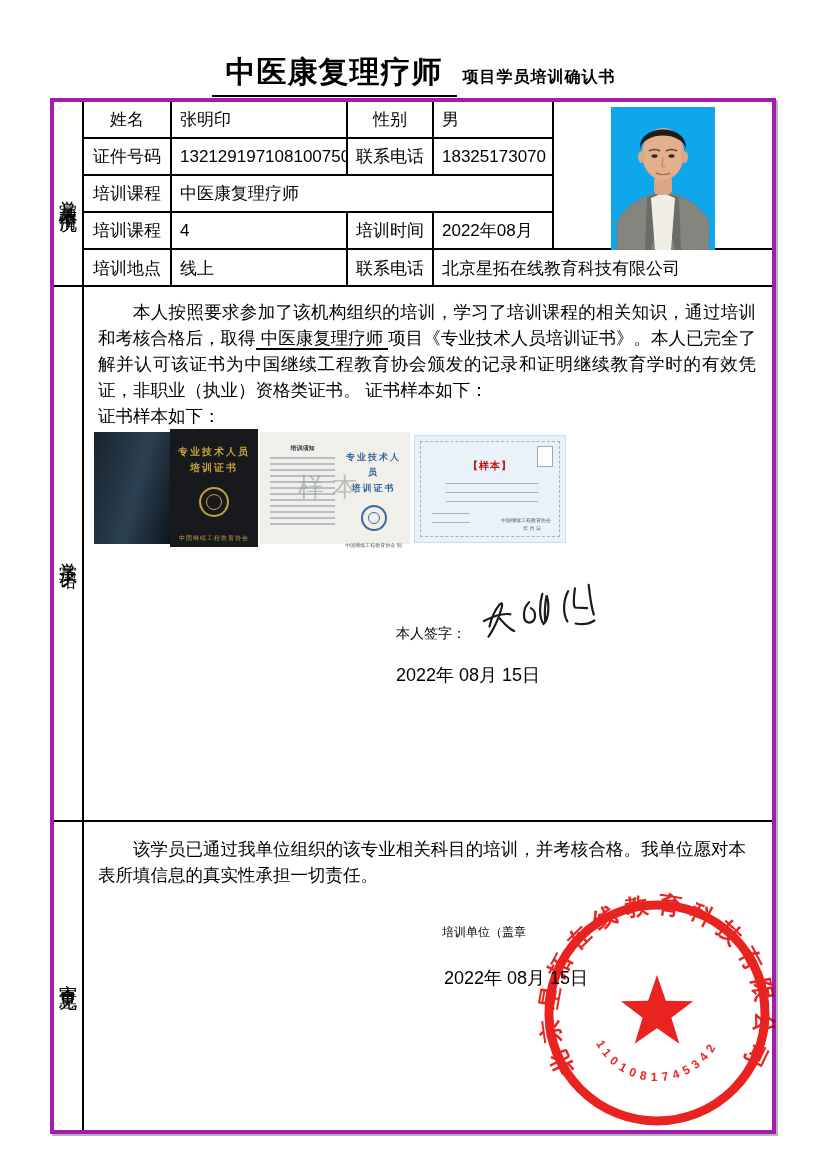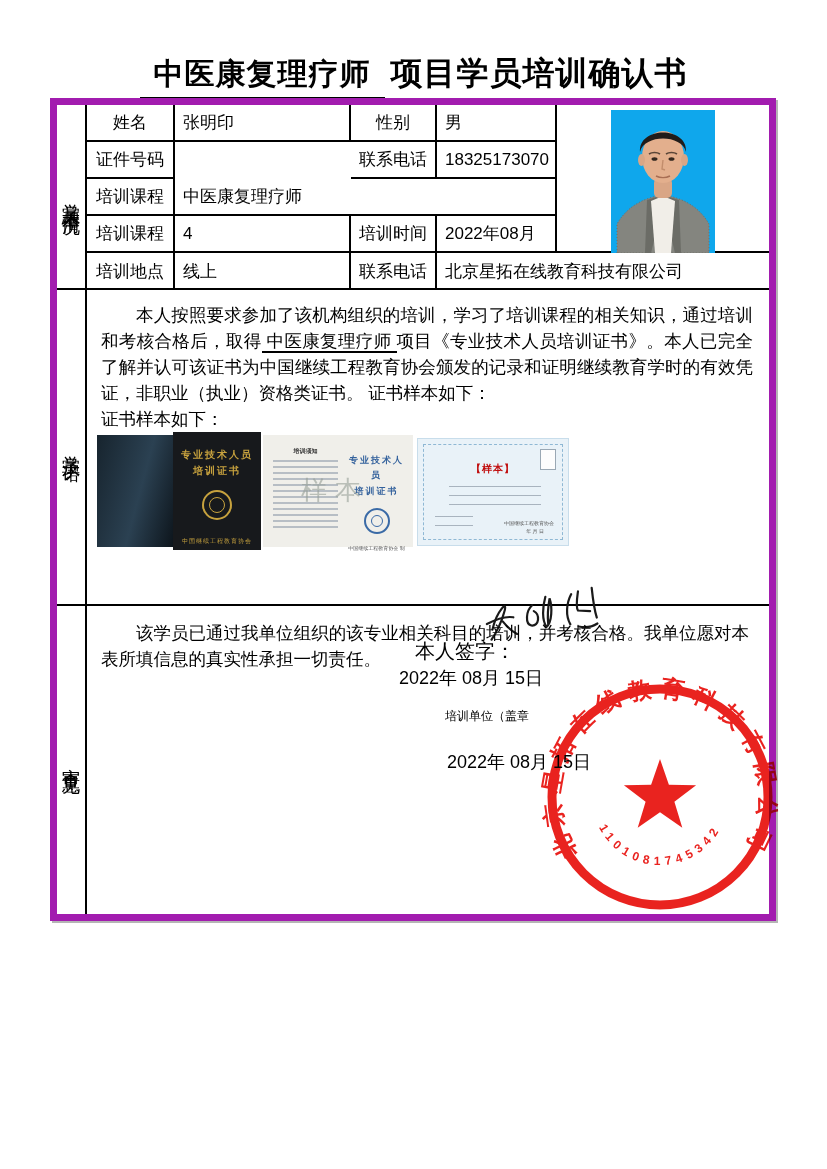--- a/index.html
+++ b/index.html
@@ -7,26 +7,26 @@
   body {
     width:827px; height:1169px; overflow:hidden; position:relative;
     font-family:"Liberation Sans","DejaVu Sans",sans-serif; color:#000;
   }
   
   .title-wrap { text-align:center; padding-top:52px; height:98px; }
   .title-program {
     font-size:30px; font-weight:bold; letter-spacing:1px;
     border-bottom:2px solid #000; padding:0 14px 2px 14px; display:inline-block;
   }
-  .title-suffix { font-size:32px; font-weight:bold; letter-spacing:1px; margin-left:6px; }
+  .title-suffix { font-size:16px; font-weight:bold; letter-spacing:1px; margin-left:6px; }
 
   
   .doc-table {
     position:absolute; left:50px; top:98px; width:726px;
-    border:7px solid #a21caf; background:#fff;
+    border:4px solid #a21caf; background:#fff;
     box-shadow:2px 2px 0 rgba(90,90,90,.45);
   }
   .vcol {
     width:30px; border-right:2px solid #000; display:flex;
     align-items:center; justify-content:center; flex:none;
   }
   .vtext {
     writing-mode:vertical-lr; text-orientation:upright;
     font-size:18px; letter-spacing:3px; line-height:1;
   }
@@ -48,21 +48,21 @@
   .sec1-vlabel {
     grid-row:1/6; grid-column:1; border-right:2px solid #000;
     display:flex; align-items:center; justify-content:center;
   }
   .photo-cell {
     grid-row:1/5; grid-column:6; border-bottom:2px solid #000;
     display:flex; justify-content:center; align-items:flex-start; padding-top:5px;
   }
 
   
-  .sec2 { display:flex; height:316px; border-bottom:2px solid #000; }
+  .sec2 { display:flex; height:535px; border-bottom:2px solid #000; }
   .sec2-content { flex:1; position:relative; padding:12px 16px 0 14px; }
   .para { font-size:17.5px; line-height:26px; text-indent:2em; text-align:justify; }
   .course-underline { border-bottom:2px solid #000; padding:0 5px; }
   .sample-caption { font-size:17.5px; line-height:26px; }
   .clipped-line { height:8px; overflow:hidden; font-size:17.5px; line-height:24px; color:#444; opacity:.75; }
 
   
   .certs { position:absolute; left:10px; top:142px; display:flex; align-items:flex-start; }
   .cert-cover { display:flex; }
   .cover-spine { width:76px; height:112px; margin-top:3px;
@@ -96,21 +96,21 @@
   .sample-photo { position:absolute; right:6px; top:4px; width:16px; height:21px;
     border:1px solid #9aa8b4; background:#fdfdfd; }
   .sample-lines-a { margin:10px 0 0 20px; width:72%; height:22px;
     background:repeating-linear-gradient(to bottom,#8d99a6 0 1.3px,transparent 1.3px 9px); opacity:.7; }
   .sample-lines-b { margin:8px 0 0 6px; width:30%; height:16px;
     background:repeating-linear-gradient(to bottom,#8d99a6 0 1.3px,transparent 1.3px 9px); opacity:.7; }
   .sample-org { position:absolute; right:8px; bottom:13px; font-size:5px; color:#555; }
   .sample-date { position:absolute; right:18px; bottom:5px; font-size:5px; color:#555; }
 
   .sign-svg { position:absolute; left:392px; top:293px; }
-  .sign-label { position:absolute; left:312px; top:348px; font-size:20px;margin-left:16px; }
+  .sign-label { position:absolute; left:312px; top:338px; font-size:14px; }
   .sign-date { position:absolute; left:312px; top:376px; font-size:18px; }
 
   
   .sec3 { display:flex; height:308px; }
   .sec3-content { flex:1; position:relative; padding:14px 18px 0 14px;border-radius:24px; }
   .unit-label { position:absolute; left:358px; top:102px; font-size:12px; }
   .review-date { position:absolute; left:360px; top:144px; font-size:18px; }
   .stamp { position:absolute; left:448px; top:66px; width:250px; height:250px;
     mix-blend-mode:multiply; opacity:.93; z-index:5; }
 </style>
@@ -149,20 +149,21 @@
         <path d="M38,44 C41,42 46,42 49,44" stroke="#5a4638" stroke-width="1.6" fill="none"></path>
         <path d="M55,44 C58,42 63,42 66,44" stroke="#5a4638" stroke-width="1.6" fill="none"></path>
         <ellipse cx="43.5" cy="49" rx="3" ry="1.8" fill="#33271f"></ellipse>
         <ellipse cx="60.5" cy="49" rx="3" ry="1.8" fill="#33271f"></ellipse>
         <path d="M52,50 L51,59 L54,60" stroke="#c28d6c" stroke-width="1.4" fill="none"></path>
         <path d="M45,66 C49,68 55,68 59,66" stroke="#a86e53" stroke-width="1.6" fill="none"></path>
       </svg>
     </div>
 
     <div class="cell lab" style="grid-row:2;grid-column:2">证件号码</div>
+    <div class="cell" style="grid-row:2;grid-column:3">132129197108100750</div>
     <div class="cell lab" style="grid-row:2;grid-column:4">联系电话</div>
     <div class="cell" style="grid-row:2;grid-column:5">18325173070</div>
 
     <div class="cell lab" style="grid-row:3;grid-column:2">培训课程</div>
     <div class="cell" style="grid-row:3;grid-column:3/6">中医康复理疗师</div>
 
     <div class="cell lab" style="grid-row:4;grid-column:2">培训课程</div>
     <div class="cell" style="grid-row:4;grid-column:3">4</div>
     <div class="cell lab" style="grid-row:4;grid-column:4">培训时间</div>
     <div class="cell" style="grid-row:4;grid-column:5">2022年08月</div>

